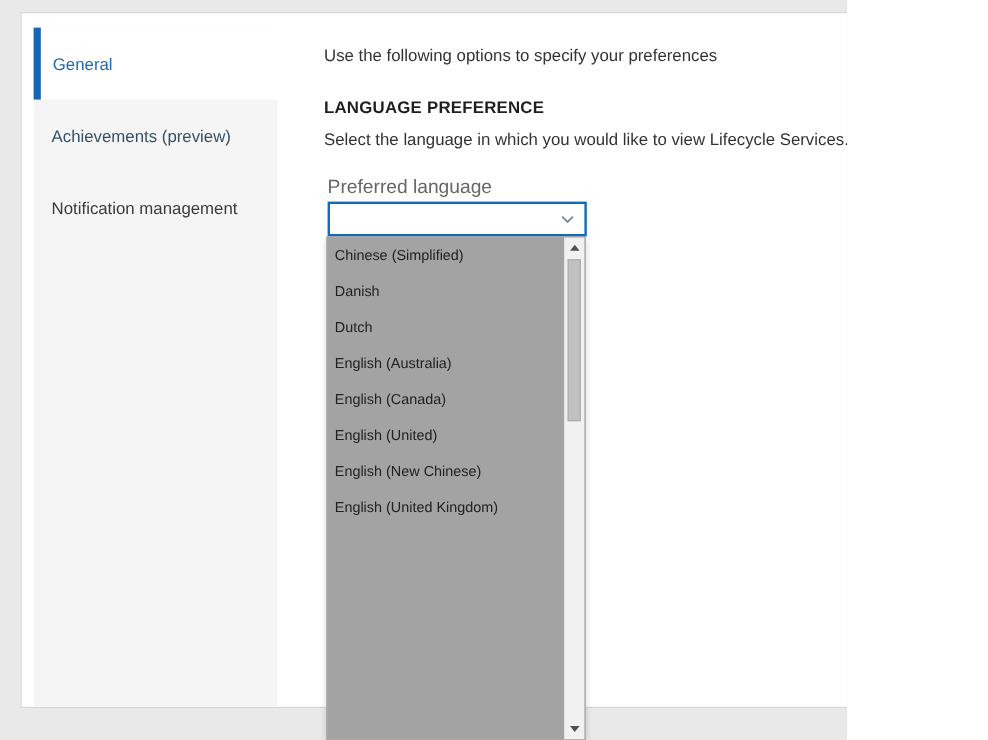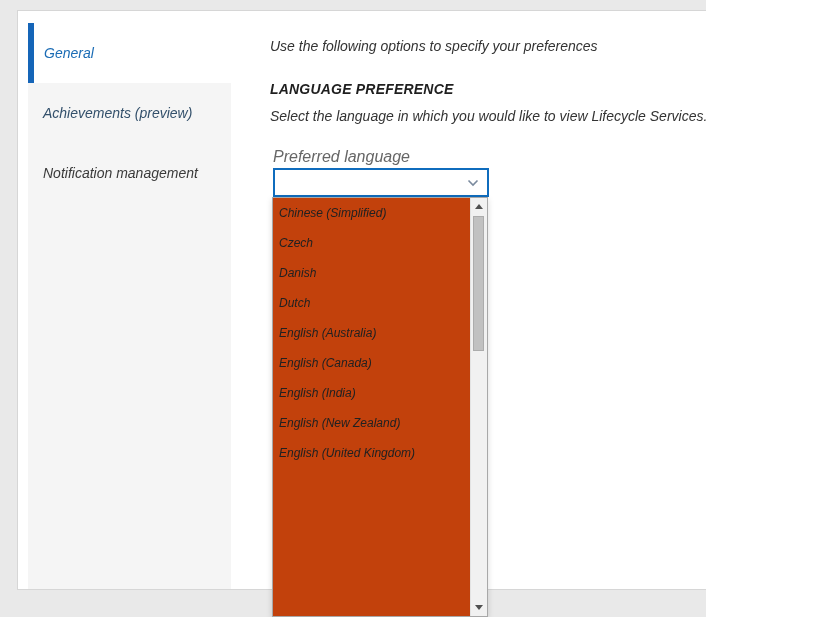--- a/index.html
+++ b/index.html
@@ -1,21 +1,21 @@
 <!DOCTYPE html>
 <html style="--page-bg: #e9e9e9; --panel-bg: #ffffff; --panel-border: #d6d6d6; --sidebar-bg: #f5f5f5; --accent: #1565b8; --active-tab-text: #1b6cb5; --tab-achievements-text: #33506b; --tab-text: #3a3a3a; --body-text: #333333; --heading-text: #1f1f1f; --label-text: #666666; --select-border: #0f6cbd; --option-text: #212121; --dropdown-border: #a8a8a8; --scrollbar-track: #f1f1f1; --scrollbar-thumb: #c1c1c1; --scrollbar-thumb-border: #acacac; --scrollbar-arrow: #505050; --chevron: #7a8a9e;"><head>
 <meta charset="utf-8">
 <style>
   * { margin:0; padding:0; box-sizing:border-box; }
   html,body { width:823px; height:617px; }
   body { font-family:"Liberation Sans", sans-serif; }
 
   .screen {
     position:relative; width:706px; height:617px;
-    background:var(--page-bg); overflow:hidden;font-style:italic;
+    background:var(--page-bg); overflow:hidden;
   }
 
   .panel {
     position:absolute; left:17px; top:10px; width:783px; height:580px;
     background:var(--panel-bg); border:1px solid var(--panel-border);
   }
 
   .adjacent-sliver {
     position:absolute; left:820px; top:20px; width:3px; height:597px;
     background:#ffffff; border-left:1px solid var(--panel-border);
@@ -46,21 +46,21 @@
     position:absolute; left:3px; top:157px; width:216px; height:29px;
     background:#ffffff; border:2px solid var(--select-border);
     display:flex; align-items:center; justify-content:space-between;
     padding:0 8px 0 6px; cursor:pointer;
   }
   .combobox .value { font-size:12px; color:var(--option-text); }
   .chevron svg { display:block; }
 
   .dropdown {
     position:absolute; left:272px; top:197px; width:216px; height:420px;
-    background:#c2410c; border:1px solid var(--dropdown-border);
+    background:#a3a3a3; border:1px solid var(--dropdown-border);
     box-shadow:0 2px 6px rgba(0,0,0,0.15);
   }
   .options { position:absolute; left:0; top:0; right:17px; bottom:0; overflow:hidden; }
   .option {
     height:30px; line-height:30px; padding-left:6px;
     font-size:12px; color:var(--option-text); white-space:nowrap; cursor:pointer;
   }
 
   .scrollbar {
     position:absolute; top:0; right:0; bottom:0; width:17px;
@@ -115,27 +115,26 @@
       </div>
     </div>
 
   </div>
 
   <div class="adjacent-sliver"></div>
 
   <div class="dropdown">
     <div class="options">
       <div class="option">Chinese (Simplified)</div>
-      <div class="option">Czech</div>
       <div class="option">Danish</div>
       <div class="option">Dutch</div>
       <div class="option">English (Australia)</div>
       <div class="option">English (Canada)</div>
-      <div class="option">English (India)</div>
-      <div class="option">English (New Zealand)</div>
+      <div class="option">English (United)</div>
+      <div class="option">English (New Chinese)</div>
       <div class="option">English (United Kingdom)</div>
     </div>
 
     <div class="scrollbar">
       <div class="sb-btn up">
         <span class="tri-up"></span>
       </div>
       <div class="sb-thumb"></div>
       <div class="sb-btn down">
         <span class="tri-down"></span>

